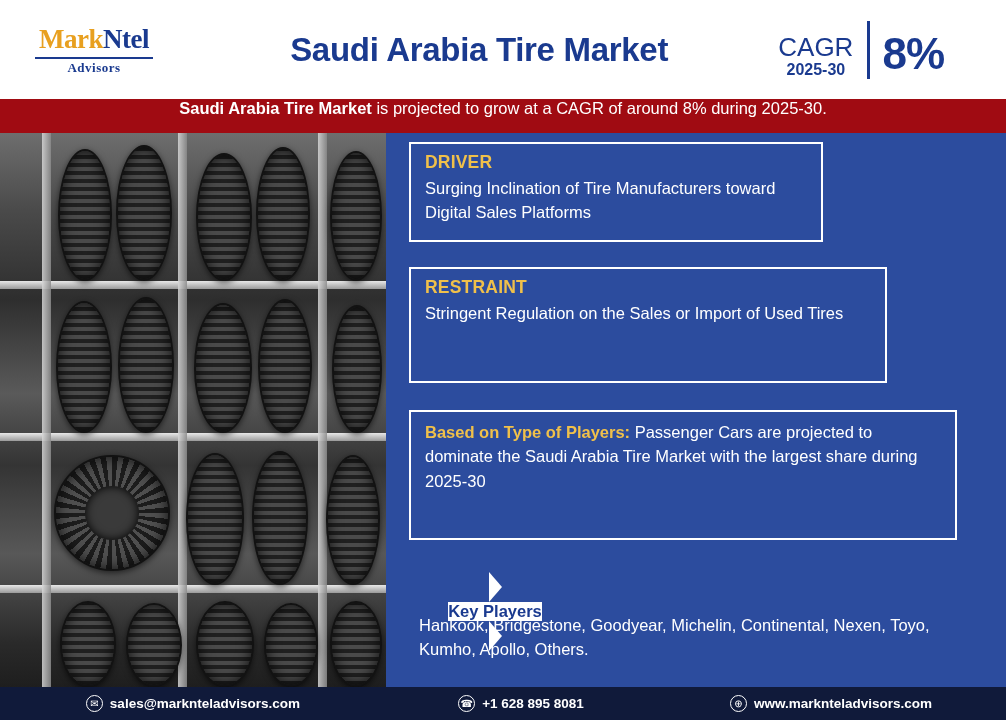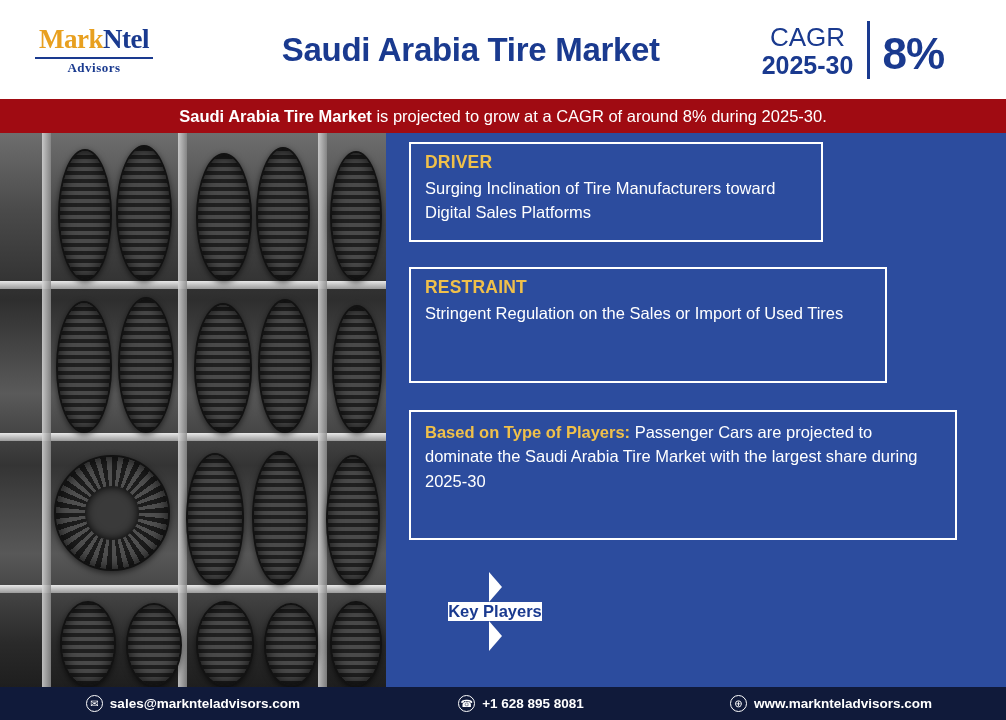--- a/index.html
+++ b/index.html
@@ -49,36 +49,36 @@
   }
   .cagr-box {
     display: flex; align-items: flex-end;
     margin-right: 22px;
   }
   .cagr-label {
     text-align: center; color: #1a3a8f;
     font-size: 26px; line-height: 1.08; font-weight: normal;
     padding-right: 14px;
   }
-  .cagr-label .yrs { font-weight: bold; font-size: 25px; }
+  .cagr-label .yrs { font-weight: bold; font-size: 16px; }
   .cagr-divider {
     width: 3px; height: 58px; background: #1a3a8f;
   }
   .cagr-value {
     font-size: 44px; font-weight: bold; color: #1a3a8f;
     padding-left: 12px; letter-spacing: -1px;
   }
 
   
   .banner {
     position: absolute; top: 99px; left: 0;
     width: 1006px; height: 34px;
     background: #a00b12;
     color: #ffffff;
-    display: flex; align-items: center; justify-content: center;
+    display: flex; align-items: flex-start; justify-content: center;
     font-size: 16.5px;
   }
   .banner b { font-weight: bold; }
 
   
   .body-area {
     position: absolute; top: 133px; left: 0;
     width: 1006px; height: 554px;
     background: #2c4c9e;
   }
@@ -271,20 +271,21 @@
 
     <div class="card" id="card-segment">
       <div class="card-text"><span class="hl">Based on Type of Players:</span><span> Passenger Cars are projected to dominate the Saudi Arabia Tire Market with the largest share during 2025-30</span></div>
     </div>
 
     <div class="kp-ribbon">
       <div class="kp-arrow-left"></div>
       <div class="kp-body">Key Players</div>
       <div class="kp-arrow-right"></div>
     </div>
+    <div class="kp-text">Hankook, Bridgestone, Goodyear, Michelin, Continental, Nexen, Toyo, Kumho, Apollo, Others.</div>
 
   </div>
 
   <div class="footer">
     <div class="foot-item email">
       <span class="foot-ico">✉</span>
       <span>sales@marknteladvisors.com</span>
     </div>
     <div class="foot-item phone">
       <span class="foot-ico">☎</span>

